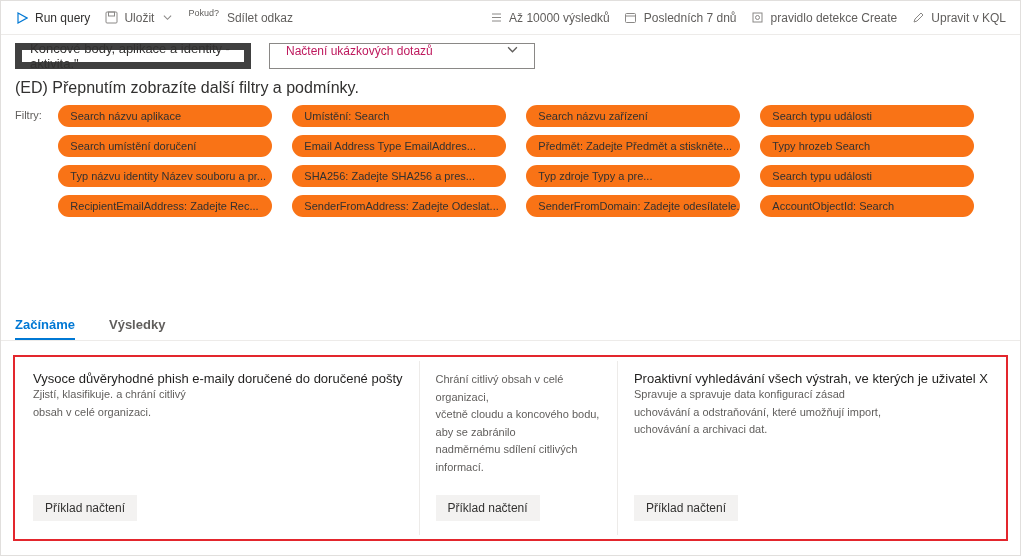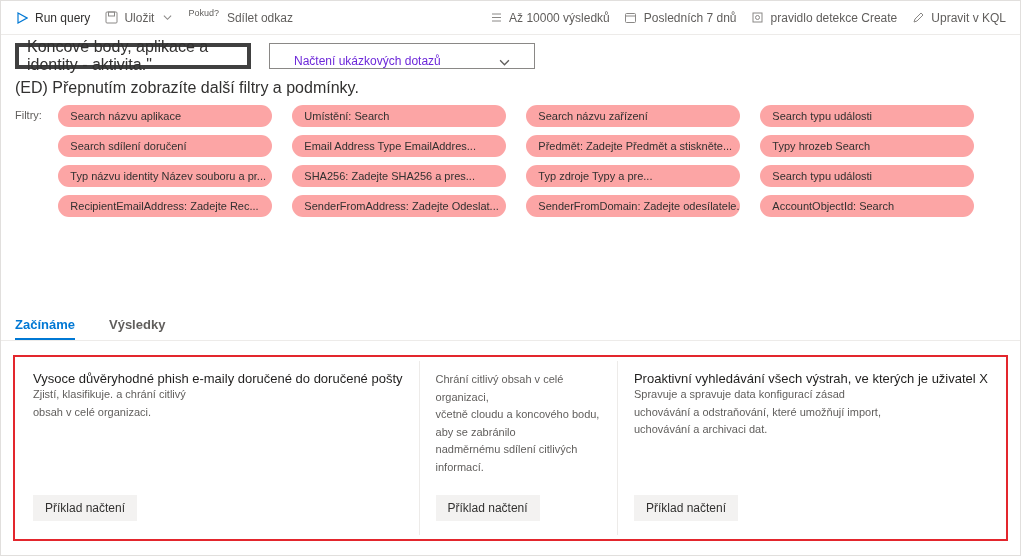--- a/index.html
+++ b/index.html
@@ -36,40 +36,40 @@
   .tbtn.muted { color:#605e5c; }
   .sup { font-size: 9px; position: relative; top:-5px; margin-right:2px; color:#605e5c;}
   .row2 {
     display:flex;
     gap:18px;
     padding: 8px 14px 4px 14px;
     align-items:center;
   }
   .textbox {
     height: 26px;
-    border: 4px solid #404040;
-    font-size: 16px;
+    border: 7px solid #404040;
+    font-size: 13px;
     padding: 0 8px;
     background:#fff;
     display:flex;
     align-items:center;
     color:#323130;
     justify-content:flex-end;
   }
   .textbox.query { width: 236px; }
   .selectbox {
     height:26px;
     border:1px solid #8a8886;
     width:266px;
     display:flex;
-    align-items:flex-end;
+    align-items:flex-start;
     justify-content:space-between;
-    padding:0 24px;
+    padding:0 16px;
     font-size:12px;
-    color:#6d28d9;
+    color:#be185d;
     cursor:pointer;
   }
   .selectbox .chev { color:#605e5c; }
   .subtitle {
     font-size:16px;
     padding: 6px 14px 4px 14px;
     color:#323130;
   }
   .filters-wrap {
     padding: 4px 14px 8px 14px;
@@ -83,21 +83,21 @@
     padding-top:4px;
   }
   .filters-grid {
     display:inline-grid;
     grid-template-columns: repeat(4, 214px);
     column-gap: 20px;
     row-gap: 8px;
     vertical-align: top;
   }
   .pill {
-    background:#fca5a5;
+    background:#f97316;
     color:#323130;
     font-size:11px;
     height:22px;
     border-radius:11px;
     display:flex;
     align-items:center;
     padding: 4px 12px;
     white-space:nowrap;
     overflow:hidden;
     text-overflow:ellipsis;
@@ -270,21 +270,21 @@
         <span>Umístění: Search</span>
       </div>
     <div class="pill">
         <span>Search názvu zařízení</span>
       </div>
     <div class="pill">
         <span>Search typu události</span>
       </div>
 
     <div class="pill">
-        <span>Search sdílení doručení</span>
+        <span>Search umístění doručení</span>
       </div>
     <div class="pill">
         <span>Email Address Type EmailAddres...</span>
       </div>
     <div class="pill">
         <span>Předmět: Zadejte Předmět a stiskněte...</span>
       </div>
     <div class="pill">
         <span>Typy hrozeb Search</span>
       </div>

